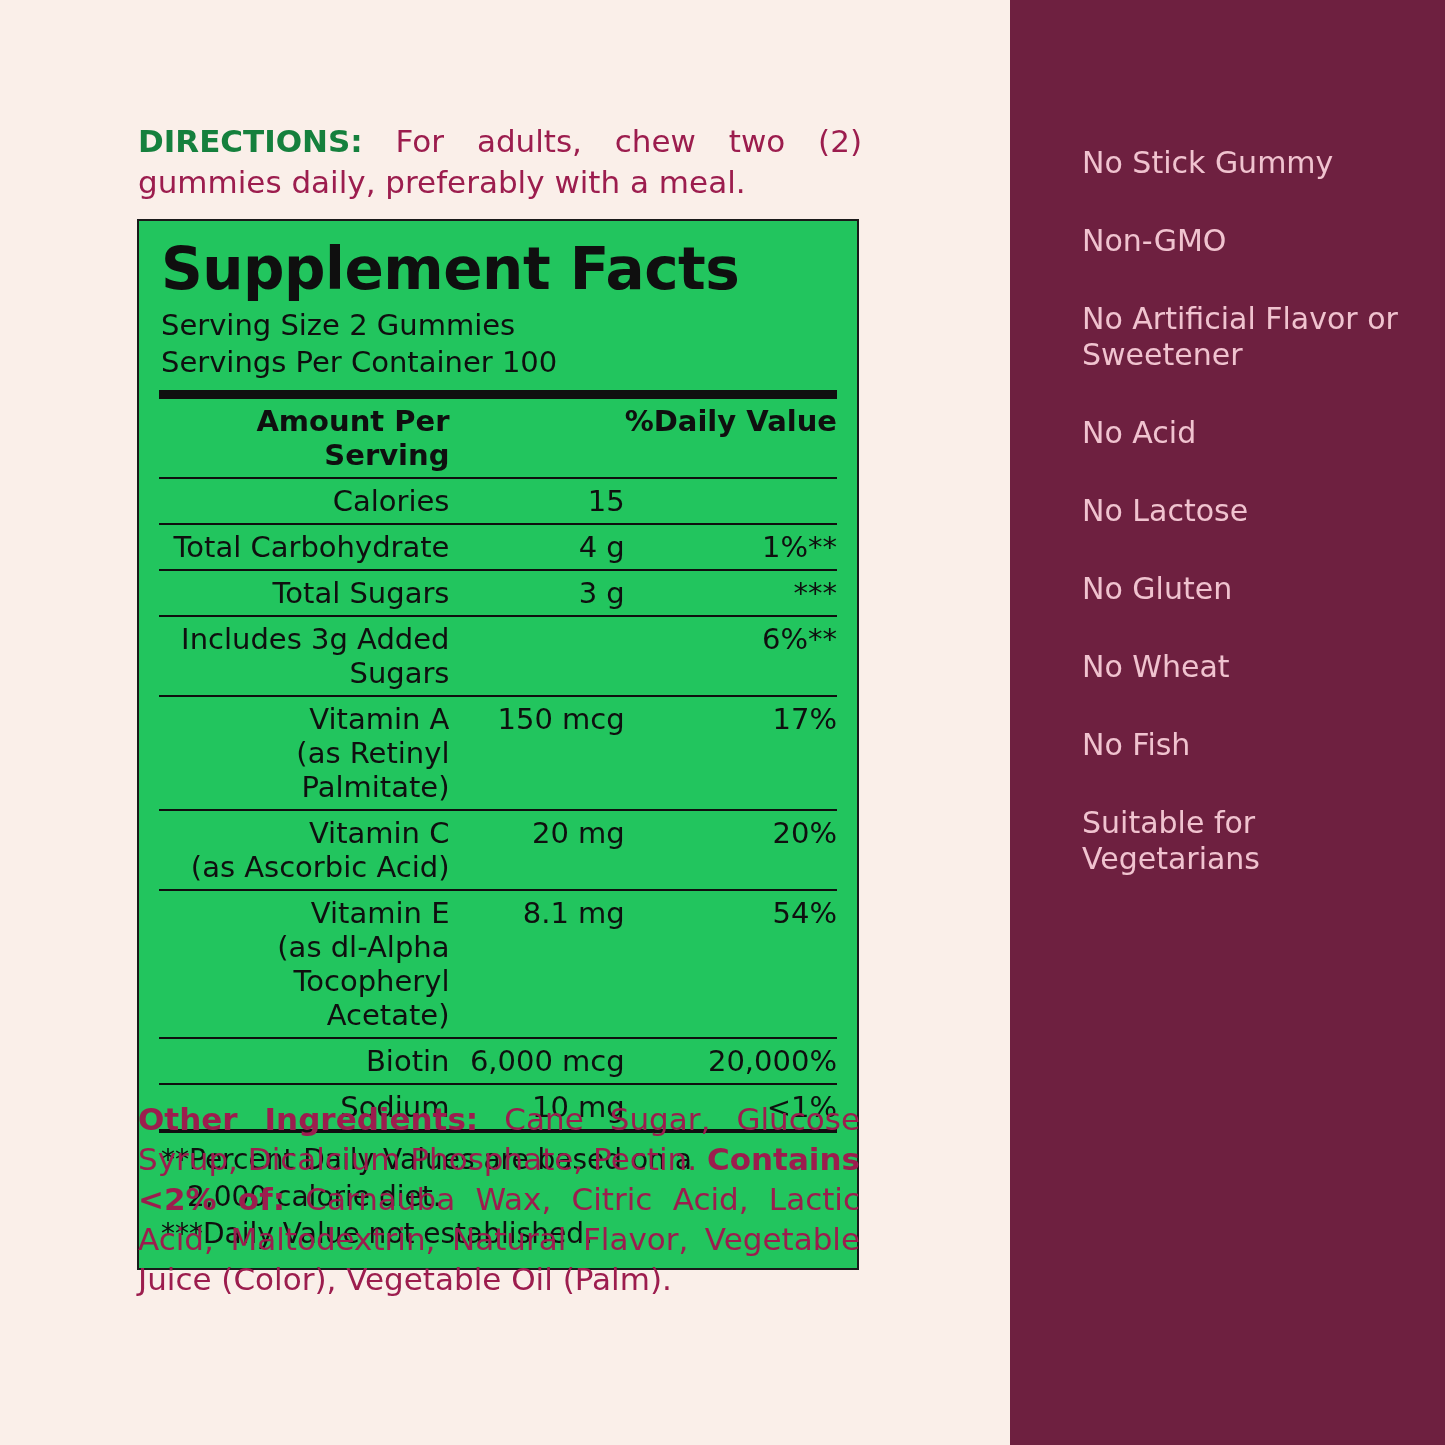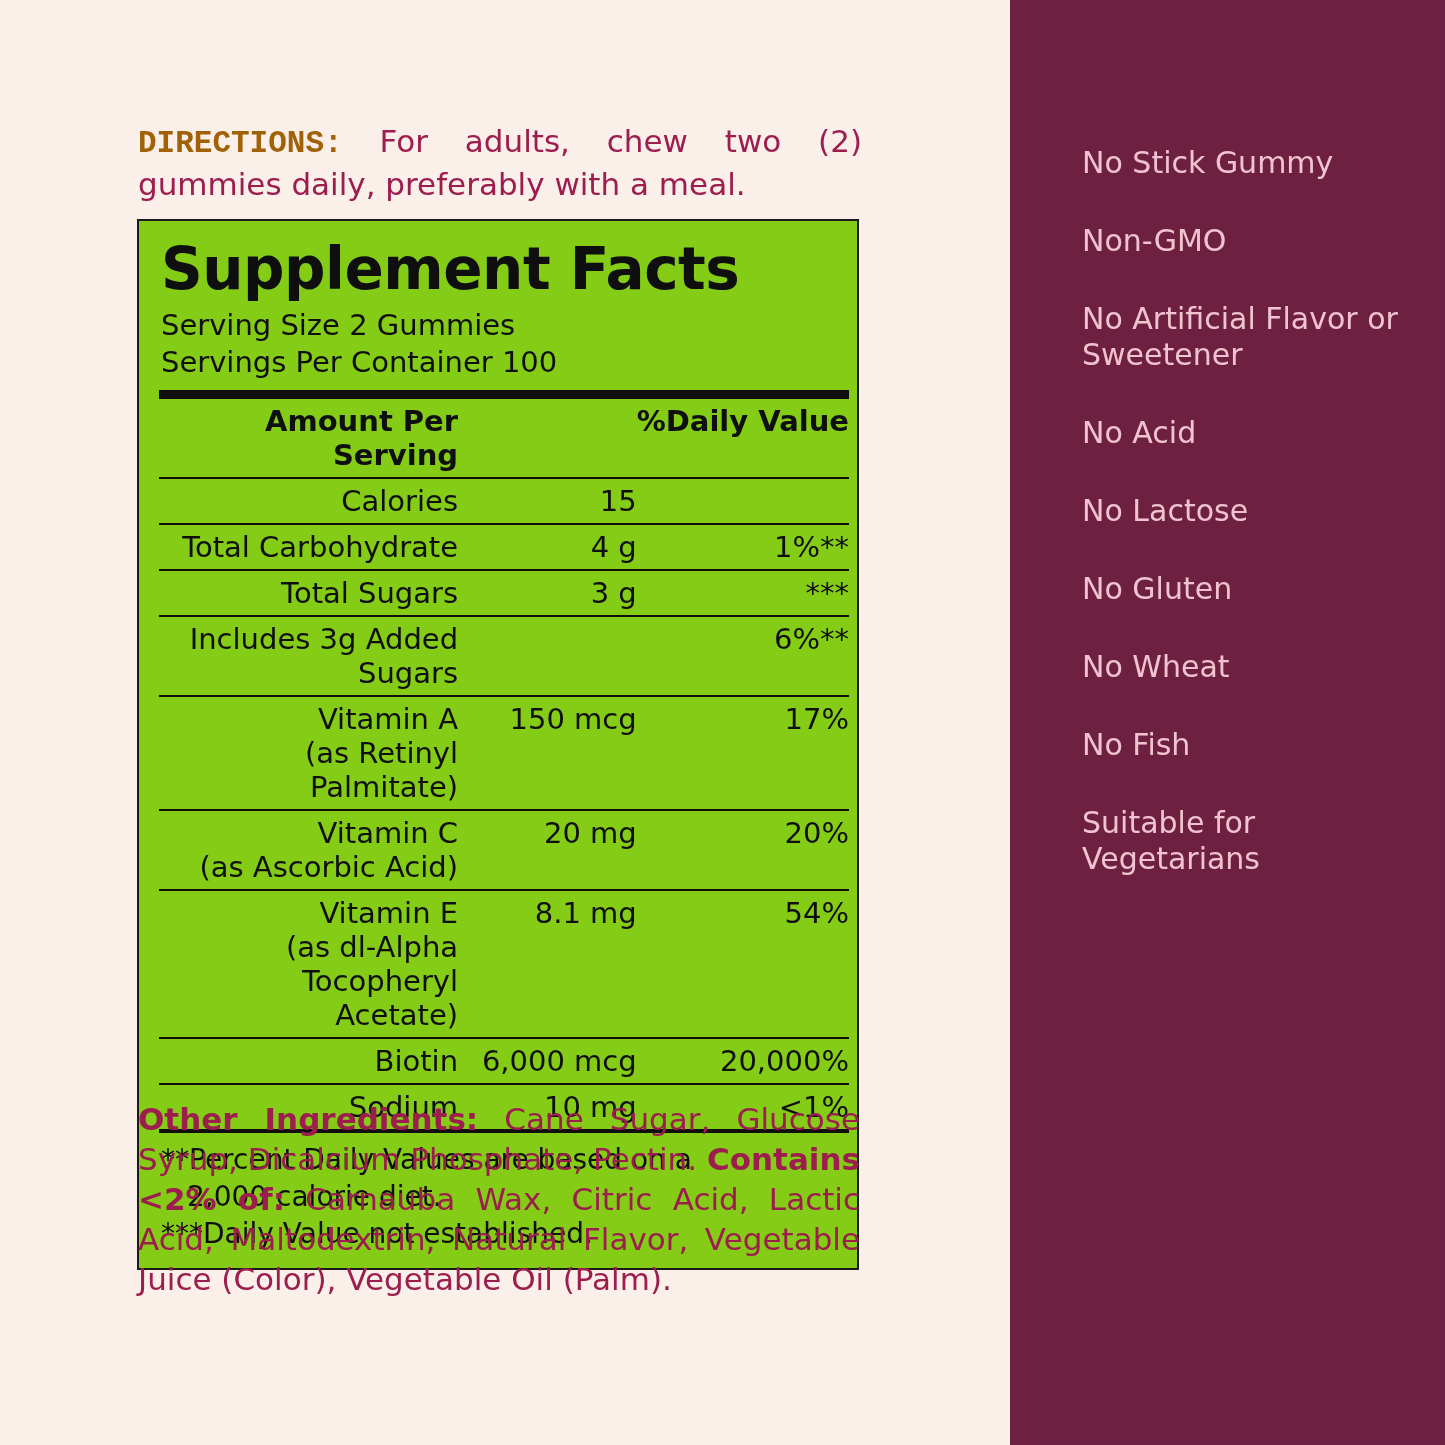--- a/index.html
+++ b/index.html
@@ -25,29 +25,29 @@
   .directions {
     position: absolute;
     left: 138px; top: 121px;
     width: 724px;
     color: #9c1d4e;
     font-size: 31px;
     line-height: 41px;
     text-align: justify;
     text-justify: inter-word;
   }
-  .directions .lbl { font-weight: bold; color: #a16207; font-family: Liberation Mono, monospace; }
+  .directions .lbl { font-weight: bold; color: #15803d; }
 
   .facts {
     position: absolute;
     left: 137px; top: 219px;
     width: 722px;
-    background: #84cc16;
+    background: #22c55e;
     border: 2px solid #1a1a1a;
-    padding: 14px 8px 16px 20px;
+    padding: 14px 20px 16px 20px;
   }
   .facts h1 {
     font-family: "DejaVu Sans", sans-serif;
     font-weight: bold;
     font-size: 58px;
     letter-spacing: -0.5px;
     line-height: 64px;
     color: #0f0f0f;
     margin: 2px 0 6px 2px;
   }

